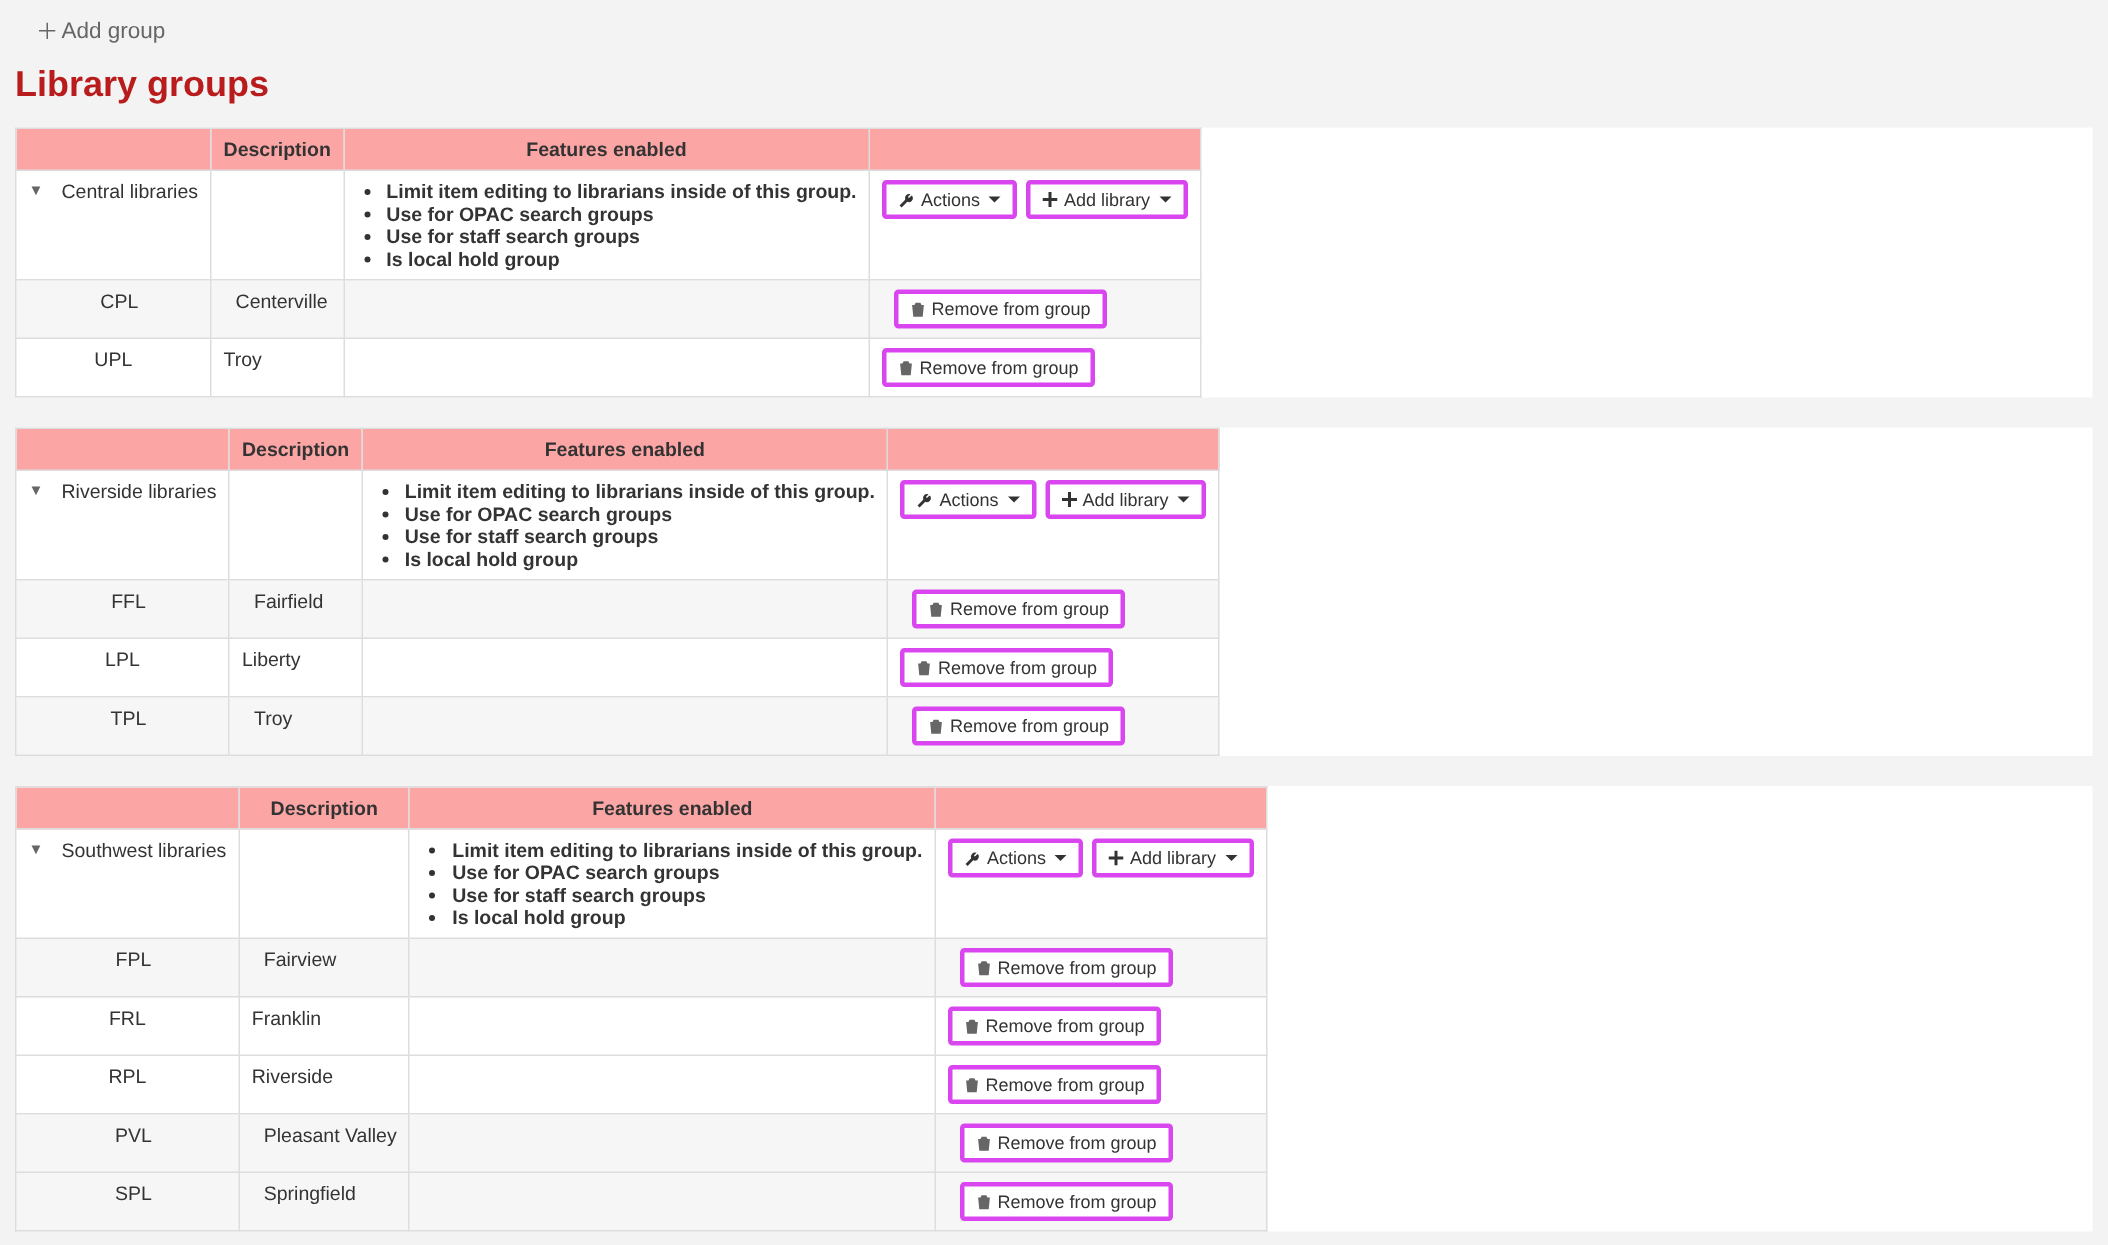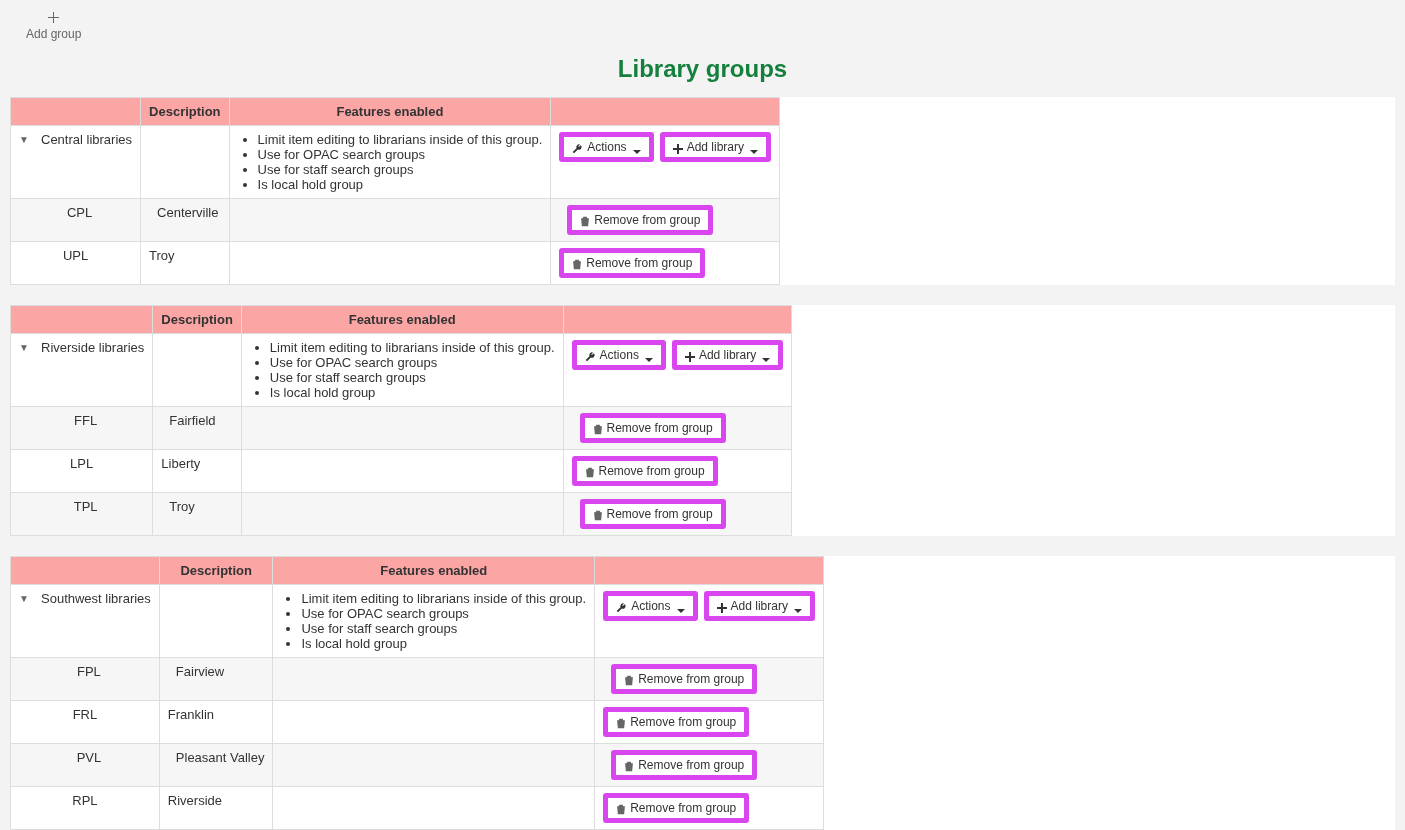--- a/index.html
+++ b/index.html
@@ -9,33 +9,31 @@
     font-size: 13px;
     color: #333;
     background: #f3f3f3;
   }
   .page { padding: 10px 10px 20px 10px; }
   .add-group-btn {
     background: transparent;
     border: none;
     cursor: pointer;
     color: #666;
-    font-size: 12px;
+    font-size: 15px;
     padding: 2px 0 8px 16px;
     display: flex;
     align-items: center;
     gap: 4px;
-    flex-direction: column;
   }
   h1.page-title {
     font-size: 24px;
     font-weight: bold;
     margin: 6px 0 14px 0;
-    color: #15803d;
-    text-align: center;
+    color: #b91c1c;
   }
   .panel {
     background: #fff;
     margin-bottom: 20px;
     padding: 0;
   }
   table.group-table {
     border-collapse: collapse;
     table-layout: auto;
   }
@@ -71,29 +69,30 @@
   }
   .toggle-triangle {
     font-size: 10px;
     color: #666;
     display: inline-block;
     width: 12px;
   }
   ul.features {
     margin: 0;
     padding-left: 20px;
+    font-weight: bold;
   }
   ul.features li { margin: 0; }
   .btn {
     display: inline-flex;
-    align-items: flex-end;
+    align-items: center;
     gap: 4px;
     font-size: 12px;
     padding: 3px 8px;
-    border: 5px solid #d946ef;
+    border: 3px solid #d946ef;
     border-radius: 3px;
     background: #fff;
     color: #333;
     cursor: pointer;
   }
   .btn .caret {
     width: 0;
     height: 0;
     border-left: 4px solid transparent;
     border-right: 4px solid transparent;
@@ -364,36 +363,36 @@
               <td></td>
               <td class="actions-cell"><button class="btn">
                   <span class="icon">
                     <svg width="10" height="11" viewBox="0 0 12 14">
                       <path d="M1 3h10l-1 10H2zM4 1h4l1 2H3z" fill="#666"></path>
                     </svg>
                   </span>
                   <span>Remove from group</span>
                 </button></td>
             </tr>
-            <tr class="lib-row alt">
-              <td class="name-col">PVL</td>
-              <td>Pleasant Valley</td>
-              <td></td>
-              <td class="actions-cell"><button class="btn">
-                  <span class="icon">
-                    <svg width="10" height="11" viewBox="0 0 12 14">
-                      <path d="M1 3h10l-1 10H2zM4 1h4l1 2H3z" fill="#666"></path>
-                    </svg>
-                  </span>
-                  <span>Remove from group</span>
-                </button></td>
-            </tr>
             <tr class="lib-row">
               <td class="name-col">RPL</td>
               <td>Riverside</td>
+              <td></td>
+              <td class="actions-cell"><button class="btn">
+                  <span class="icon">
+                    <svg width="10" height="11" viewBox="0 0 12 14">
+                      <path d="M1 3h10l-1 10H2zM4 1h4l1 2H3z" fill="#666"></path>
+                    </svg>
+                  </span>
+                  <span>Remove from group</span>
+                </button></td>
+            </tr>
+            <tr class="lib-row alt">
+              <td class="name-col">PVL</td>
+              <td>Pleasant Valley</td>
               <td></td>
               <td class="actions-cell"><button class="btn">
                   <span class="icon">
                     <svg width="10" height="11" viewBox="0 0 12 14">
                       <path d="M1 3h10l-1 10H2zM4 1h4l1 2H3z" fill="#666"></path>
                     </svg>
                   </span>
                   <span>Remove from group</span>
                 </button></td>
             </tr>

